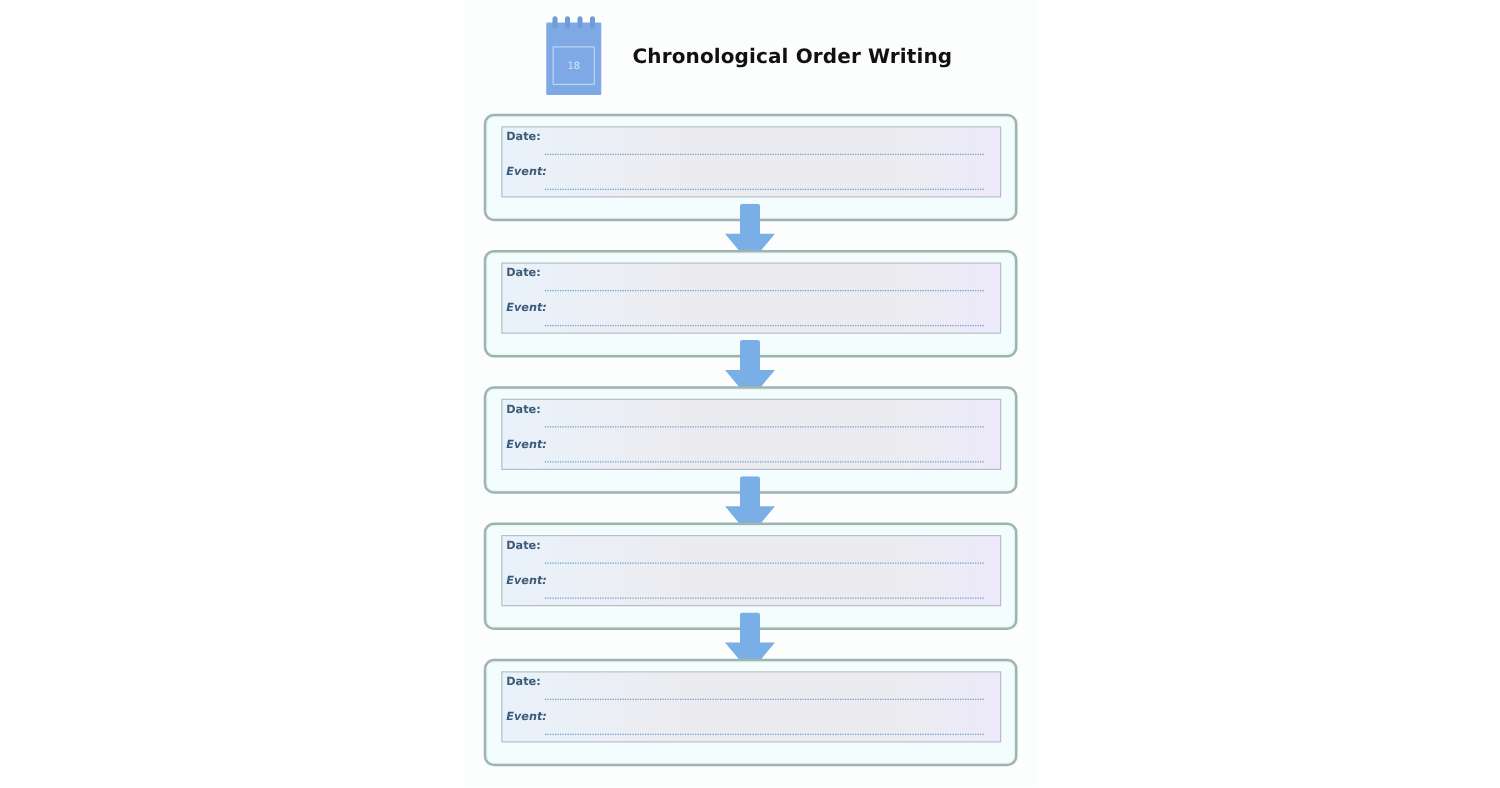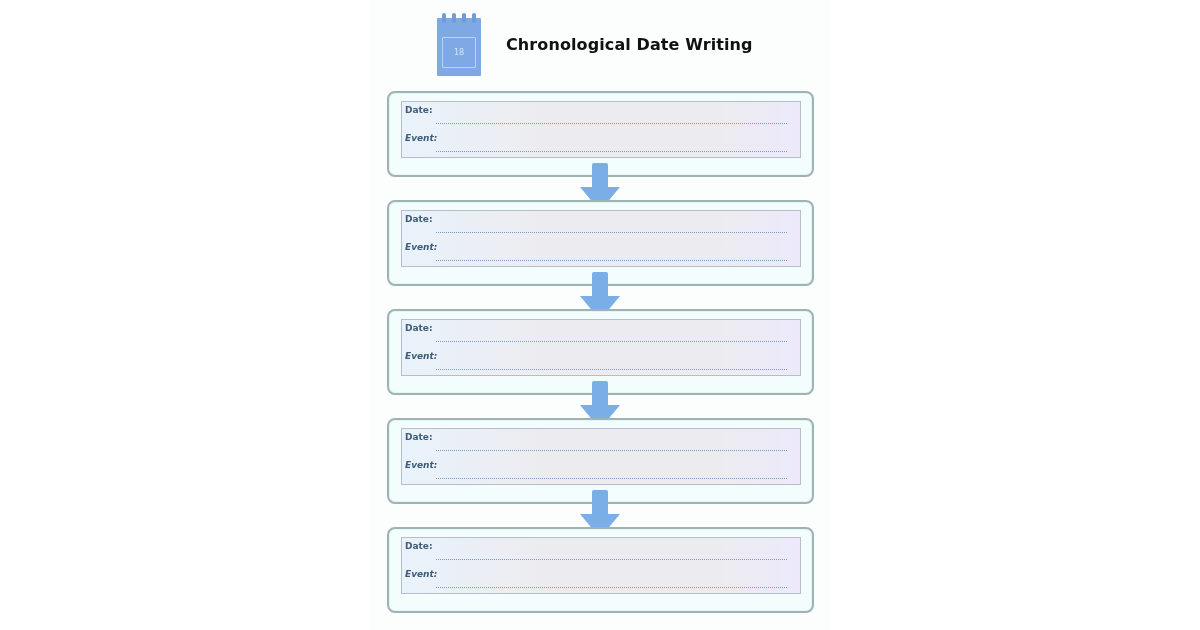--- a/index.html
+++ b/index.html
@@ -58,21 +58,21 @@
 <div class="page"></div>
 
 <div class="cal-icon">
   <div class="cal-ring" style="left:5px"></div>
   <div class="cal-ring" style="left:15px"></div>
   <div class="cal-ring" style="left:25px"></div>
   <div class="cal-ring" style="left:35px"></div>
   <div class="cal-inner">18</div>
 </div>
 
-<div class="title">Chronological Date Writing</div>
+<div class="title">Chronological Order Writing</div>
 
 <div class="box" style="top:91px">
   <div class="inner">
     <span class="label date">Date:</span>
     <div class="dots d1"></div>
     <span class="label event">Event:</span>
     <div class="dots d2"></div>
   </div>
 </div>
 

